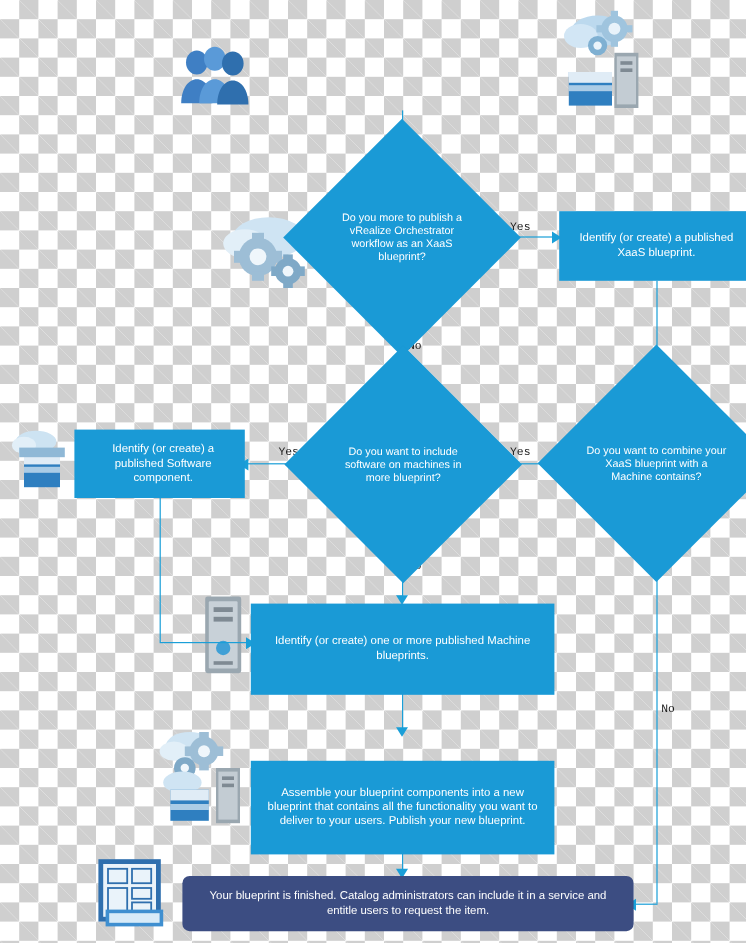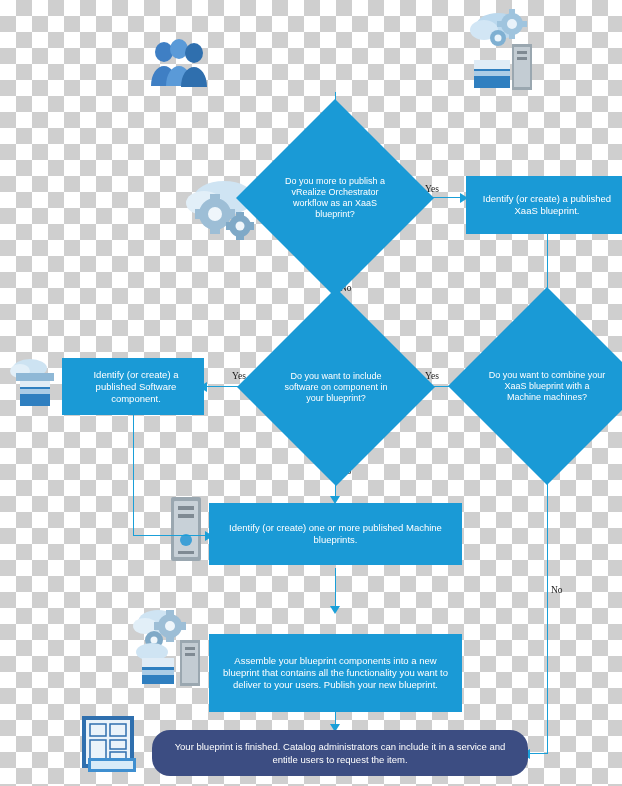--- a/index.html
+++ b/index.html
@@ -60,21 +60,21 @@
     text-align: center;
     font-size: 9.5px;
     line-height: 12px;
     padding: 3px 6px;
     box-sizing: border-box;
   }
   .terminator {
     position: absolute;
     background: #3c4d82;
     color: #ffffff;
-    border-radius: 18px;
+    border-radius: 6px;
     display: flex;
     align-items: center;
     justify-content: center;
     text-align: center;
     font-size: 9.5px;
     line-height: 13px;
     padding: 4px 14px;
     box-sizing: border-box;
   }
   .diamond-wrap {
@@ -97,21 +97,21 @@
     font-size: 9px;
     line-height: 11px;
     z-index: 2;
     padding: 0 10px;
     box-sizing: border-box;
   }
   .edge-label {
     position: absolute;
     font-size: 9.5px;
     color: #1b1b1b;
-    font-family: Liberation Serif, serif;
+    font-family: Liberation Mono, monospace;
     white-space: nowrap;
   }
   .icon {
     position: absolute;
   }
 </style>
 </head>
 <body>
 
 <div id="canvas">
@@ -284,29 +284,29 @@
 
   <div class="diamond-wrap" style="left:265px; top:128px; width:140px; height:140px;">
     <div class="diamond-shape"></div>
     <div class="diamond-label">Do you more to publish a vRealize Orchestrator workflow as an XaaS blueprint?</div>
   </div>
 
   <div class="box" style="left:466px; top:176px; width:162px; height:58px;">Identify (or create) a published XaaS blueprint.</div>
 
   <div class="diamond-wrap" style="left:477px; top:316px; width:140px; height:140px;">
     <div class="diamond-shape"></div>
-    <div class="diamond-label">Do you want to combine your XaaS blueprint with a Machine machines?</div>
+    <div class="diamond-label">Do you want to combine your XaaS blueprint with a Machine contains?</div>
   </div>
 
   <div class="diamond-wrap" style="left:266px; top:317px; width:140px; height:140px;">
     <div class="diamond-shape"></div>
-    <div class="diamond-label">Do you want to include software on  component in your blueprint?</div>
+    <div class="diamond-label">Do you want to include software on  machines in more blueprint?</div>
   </div>
 
   <div class="box" style="left:62px; top:358px; width:142px; height:57px;padding-left:12px;">Identify (or create) a published Software component.</div>
 
-  <div class="box" style="left:209px; top:503px; width:253px; height:62px;">Identify (or create) one or more published Machine blueprints.</div>
+  <div class="box" style="left:209px; top:503px; width:253px; height:76px;">Identify (or create) one or more published Machine blueprints.</div>
 
   <div class="box" style="left:209px; top:610px; width:253px; height:78px;margin-top:24px;">Assemble your blueprint components into a new blueprint that contains all the functionality you want to deliver to your users. Publish your new blueprint.</div>
 
   <div class="terminator" style="left:152px; top:730px; width:376px; height:46px;">Your blueprint is finished. Catalog administrators can include it in a service and entitle users to request the item.</div>
 
 </div>
 
 </body></html>

